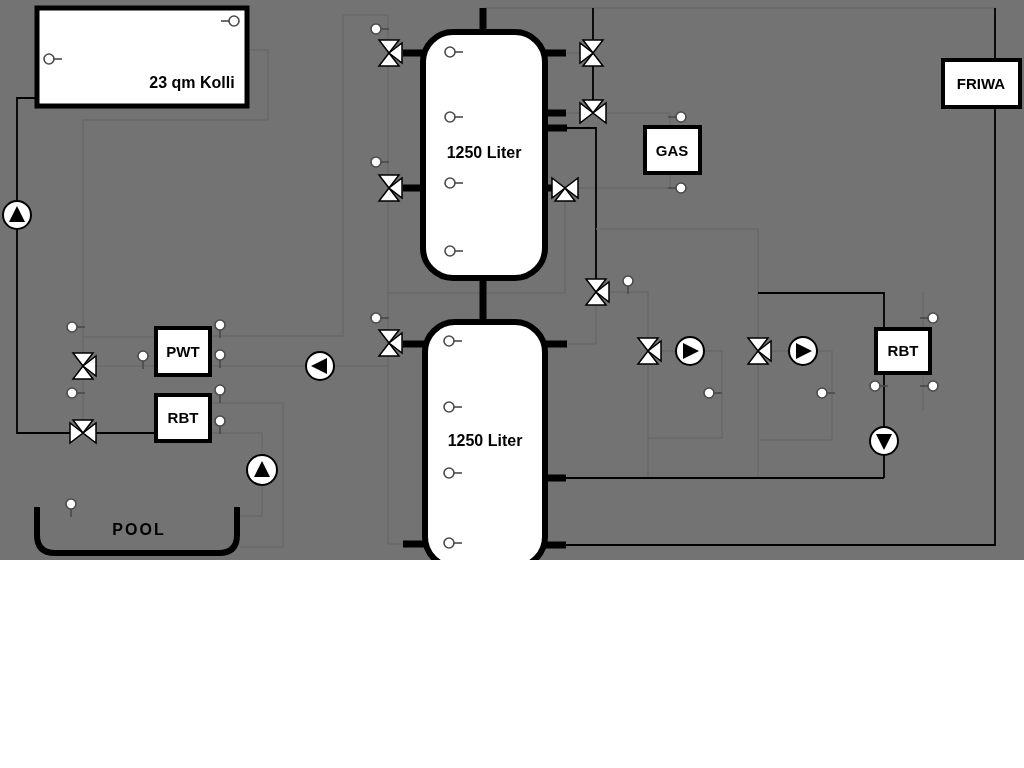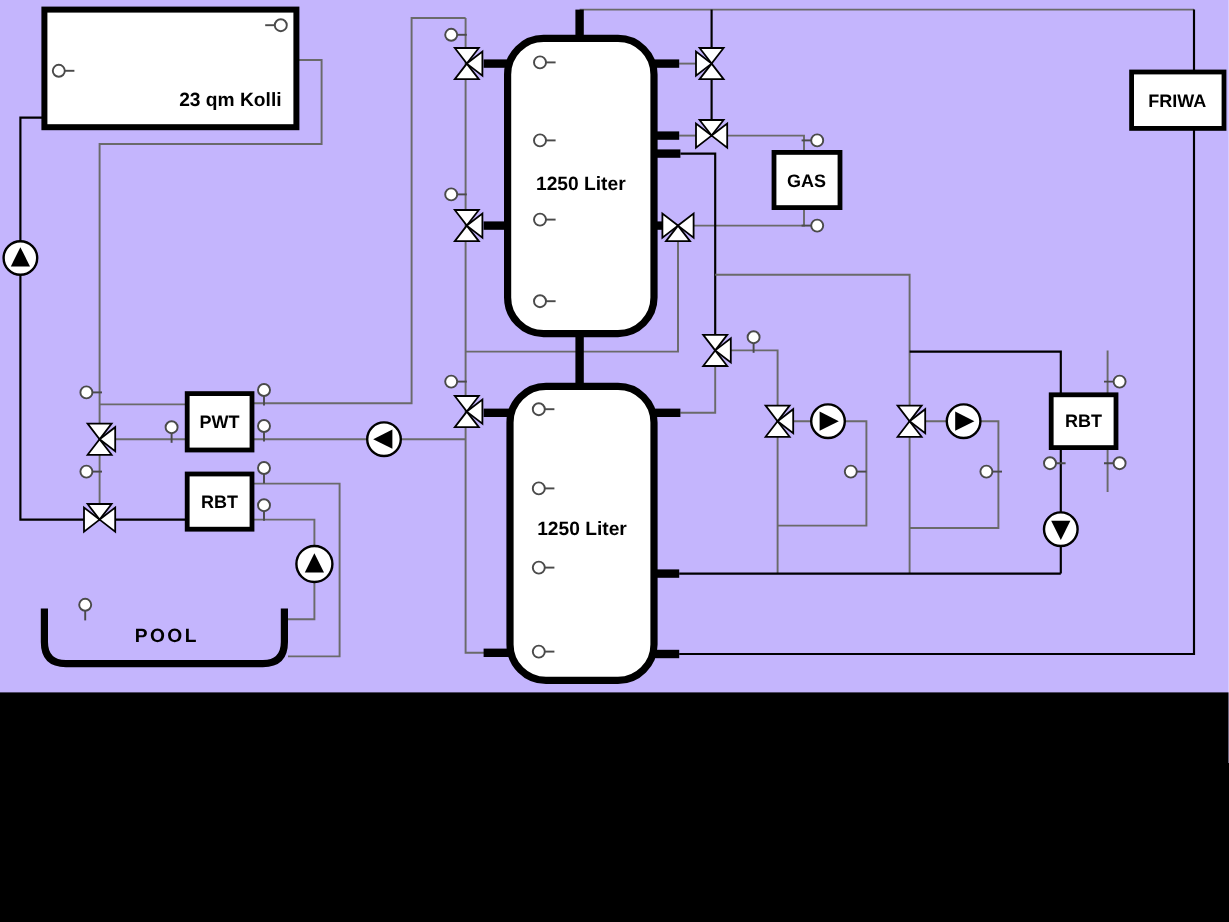--- a/index.html
+++ b/index.html
@@ -1,16 +1,16 @@
 <!DOCTYPE html>
 <html><head>
 <meta charset="utf-8">
 <style>
   html,body{margin:0;padding:0;background:#fff;}
-  #stage{position:relative;width:1024px;height:768px;background:#c4b5fd;overflow:hidden;}
+  #stage{position:relative;width:1024px;height:560px;background:#737373;overflow:hidden;}
   svg text{font-family:"Liberation Sans","DejaVu Sans",sans-serif;font-weight:bold;fill:#000;}
 </style>
 </head>
 <body>
 
 <div id="stage">
   <svg id="canvas" width="1024" height="768" viewBox="0 0 1024 768" xmlns="http://www.w3.org/2000/svg">
       <polyline points="38,98 17,98 17,433 70,433" fill="none" stroke="#000000" stroke-width="1.8"></polyline>
       <polyline points="247,50 268,50 268,120 83,120 83,353" fill="none" stroke="#6a6a6a" stroke-width="1.6"></polyline>
       <polyline points="83,337 156,337" fill="none" stroke="#6a6a6a" stroke-width="1.6"></polyline>

